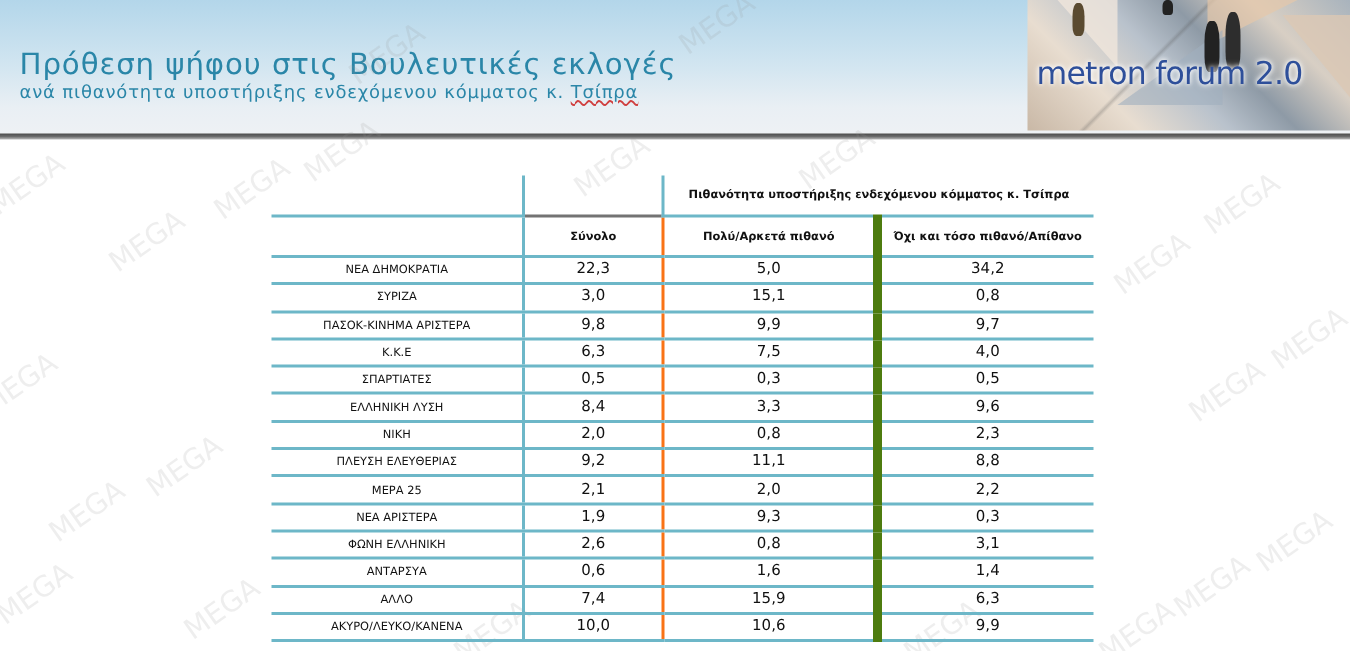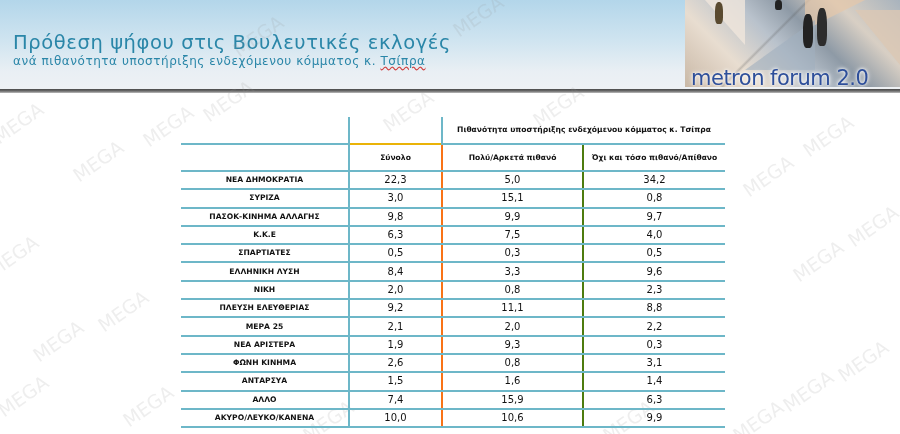--- a/index.html
+++ b/index.html
@@ -30,45 +30,45 @@
 
   .logo {
     position:absolute; left:685px; top:0; width:215px; height:87px; overflow:hidden;
     background:
       linear-gradient(135deg, rgba(255,255,255,0) 0%, rgba(255,255,255,0) 40%, rgba(80,80,80,0.25) 41%, rgba(255,255,255,0) 42%),
       linear-gradient(45deg, #c9b8a6 0%, #e8ddd0 25%, #b9c2cc 45%, #8e9aa6 60%, #d8cfc4 78%, #a8b3bd 100%);
   }
   .logo .facet { position:absolute; border-style:solid; }
   .logo .person { position:absolute; background:#222; border-radius:40% 40% 30% 30%; }
   .logo-text {
-    position:absolute; left:6px; top:66px; font-family:"DejaVu Sans", sans-serif;
+    position:absolute; left:6px; top:37px; font-family:"DejaVu Sans", sans-serif;
     font-size:21px; color:#2e4f9a; letter-spacing:-0.5px; white-space:nowrap;
     text-shadow:0 0 3px #fff, 0 0 5px #fff;
   }
 
   .watermarks { position:absolute; left:0; top:0; width:900px; height:434px; pointer-events:none; overflow:hidden; }
   .wm {
     position:absolute; font-family:"DejaVu Sans", sans-serif; font-size:19px;
     color:rgba(150,150,150,0.16); transform:rotate(-35deg); white-space:nowrap;
   }
 
   table.poll {
     position:absolute; left:181px; top:117px;
     border-collapse:collapse; font-family:"DejaVu Sans", sans-serif;
     font-size:8px; color:#111;
   }
   table.poll td {
     padding:0; text-align:center; height:16.3px; line-height:14px;
     border-bottom:2px solid #6db7c8;
   }
-  table.poll td.lbl { font-weight:bold; font-size:7.6px; width:167px; }
+  table.poll td.lbl { font-weight:normal; font-size:7.6px; width:167px; }
   table.poll td.num { font-size:10px; }
   table.poll td.c1 { width:91px; border-left:2px solid #6db7c8; }
   table.poll td.c2 { width:139px; border-left:2px solid #f97316; }
-  table.poll td.c3 { width:141px; border-left:2px solid #4d7c0f; }
+  table.poll td.c3 { width:141px; border-left:6px solid #4d7c0f; }
   table.poll tr.top td { height:26px; vertical-align:middle;margin-left:41px; }
   table.poll tr.top td.nob { border-bottom:none; }
   table.poll tr.colhead td { height:25px; font-weight:bold; font-size:7.6px; }
   .spanhead { font-weight:bold; font-size:7.6px; }
 </style>
 </head>
 <body>
 
 <div class="header"></div>
 <div class="header-rule"></div>
@@ -115,38 +115,38 @@
 
 <table class="poll">
   <tbody>
       <tr class="top">
     <td class="lbl nob"></td>
     <td class="c1 num nob"></td>
     <td class="c2" colspan="2" style="border-left:2px solid #6db7c8;"><span class="spanhead">Πιθανότητα υποστήριξης ενδεχόμενου κόμματος κ. Τσίπρα</span></td>
   </tr>
   <tr class="colhead">
     <td class="lbl" style="border-top:2px solid #6db7c8;"></td>
-    <td class="c1" style="border-top:2px solid #eab308;margin-top:35px;">Σύνολο</td>
+    <td class="c1" style="border-top:2px solid #737373;margin-top:35px;">Σύνολο</td>
     <td class="c2">Πολύ/Αρκετά πιθανό</td>
     <td class="c3">Όχι και τόσο πιθανό/Απίθανο</td>
   </tr>
   <tr>
         <td class="lbl">ΝΕΑ  ΔΗΜΟΚΡΑΤΙΑ</td>
         <td class="c1 num">22,3</td>
         <td class="c2 num">5,0</td>
         <td class="c3 num">34,2</td>
       </tr>
   <tr>
         <td class="lbl">ΣΥΡΙΖΑ</td>
         <td class="c1 num">3,0</td>
         <td class="c2 num">15,1</td>
         <td class="c3 num">0,8</td>
       </tr>
   <tr>
-        <td class="lbl">ΠΑΣΟΚ-ΚΙΝΗΜΑ  ΑΛΛΑΓΗΣ</td>
+        <td class="lbl">ΠΑΣΟΚ-ΚΙΝΗΜΑ  ΑΡΙΣΤΕΡΑ</td>
         <td class="c1 num">9,8</td>
         <td class="c2 num">9,9</td>
         <td class="c3 num">9,7</td>
       </tr>
   <tr>
         <td class="lbl">Κ.Κ.Ε</td>
         <td class="c1 num">6,3</td>
         <td class="c2 num">7,5</td>
         <td class="c3 num">4,0</td>
       </tr>
@@ -180,28 +180,28 @@
         <td class="c2 num">2,0</td>
         <td class="c3 num">2,2</td>
       </tr>
   <tr>
         <td class="lbl">ΝΕΑ ΑΡΙΣΤΕΡΑ</td>
         <td class="c1 num">1,9</td>
         <td class="c2 num">9,3</td>
         <td class="c3 num">0,3</td>
       </tr>
   <tr>
-        <td class="lbl">ΦΩΝΗ ΚΙΝΗΜΑ</td>
+        <td class="lbl">ΦΩΝΗ ΕΛΛΗΝΙΚΗ</td>
         <td class="c1 num">2,6</td>
         <td class="c2 num">0,8</td>
         <td class="c3 num">3,1</td>
       </tr>
   <tr>
         <td class="lbl">ΑΝΤΑΡΣΥΑ</td>
-        <td class="c1 num">1,5</td>
+        <td class="c1 num">0,6</td>
         <td class="c2 num">1,6</td>
         <td class="c3 num">1,4</td>
       </tr>
   <tr>
         <td class="lbl">ΑΛΛΟ</td>
         <td class="c1 num">7,4</td>
         <td class="c2 num">15,9</td>
         <td class="c3 num">6,3</td>
       </tr>
   <tr>

